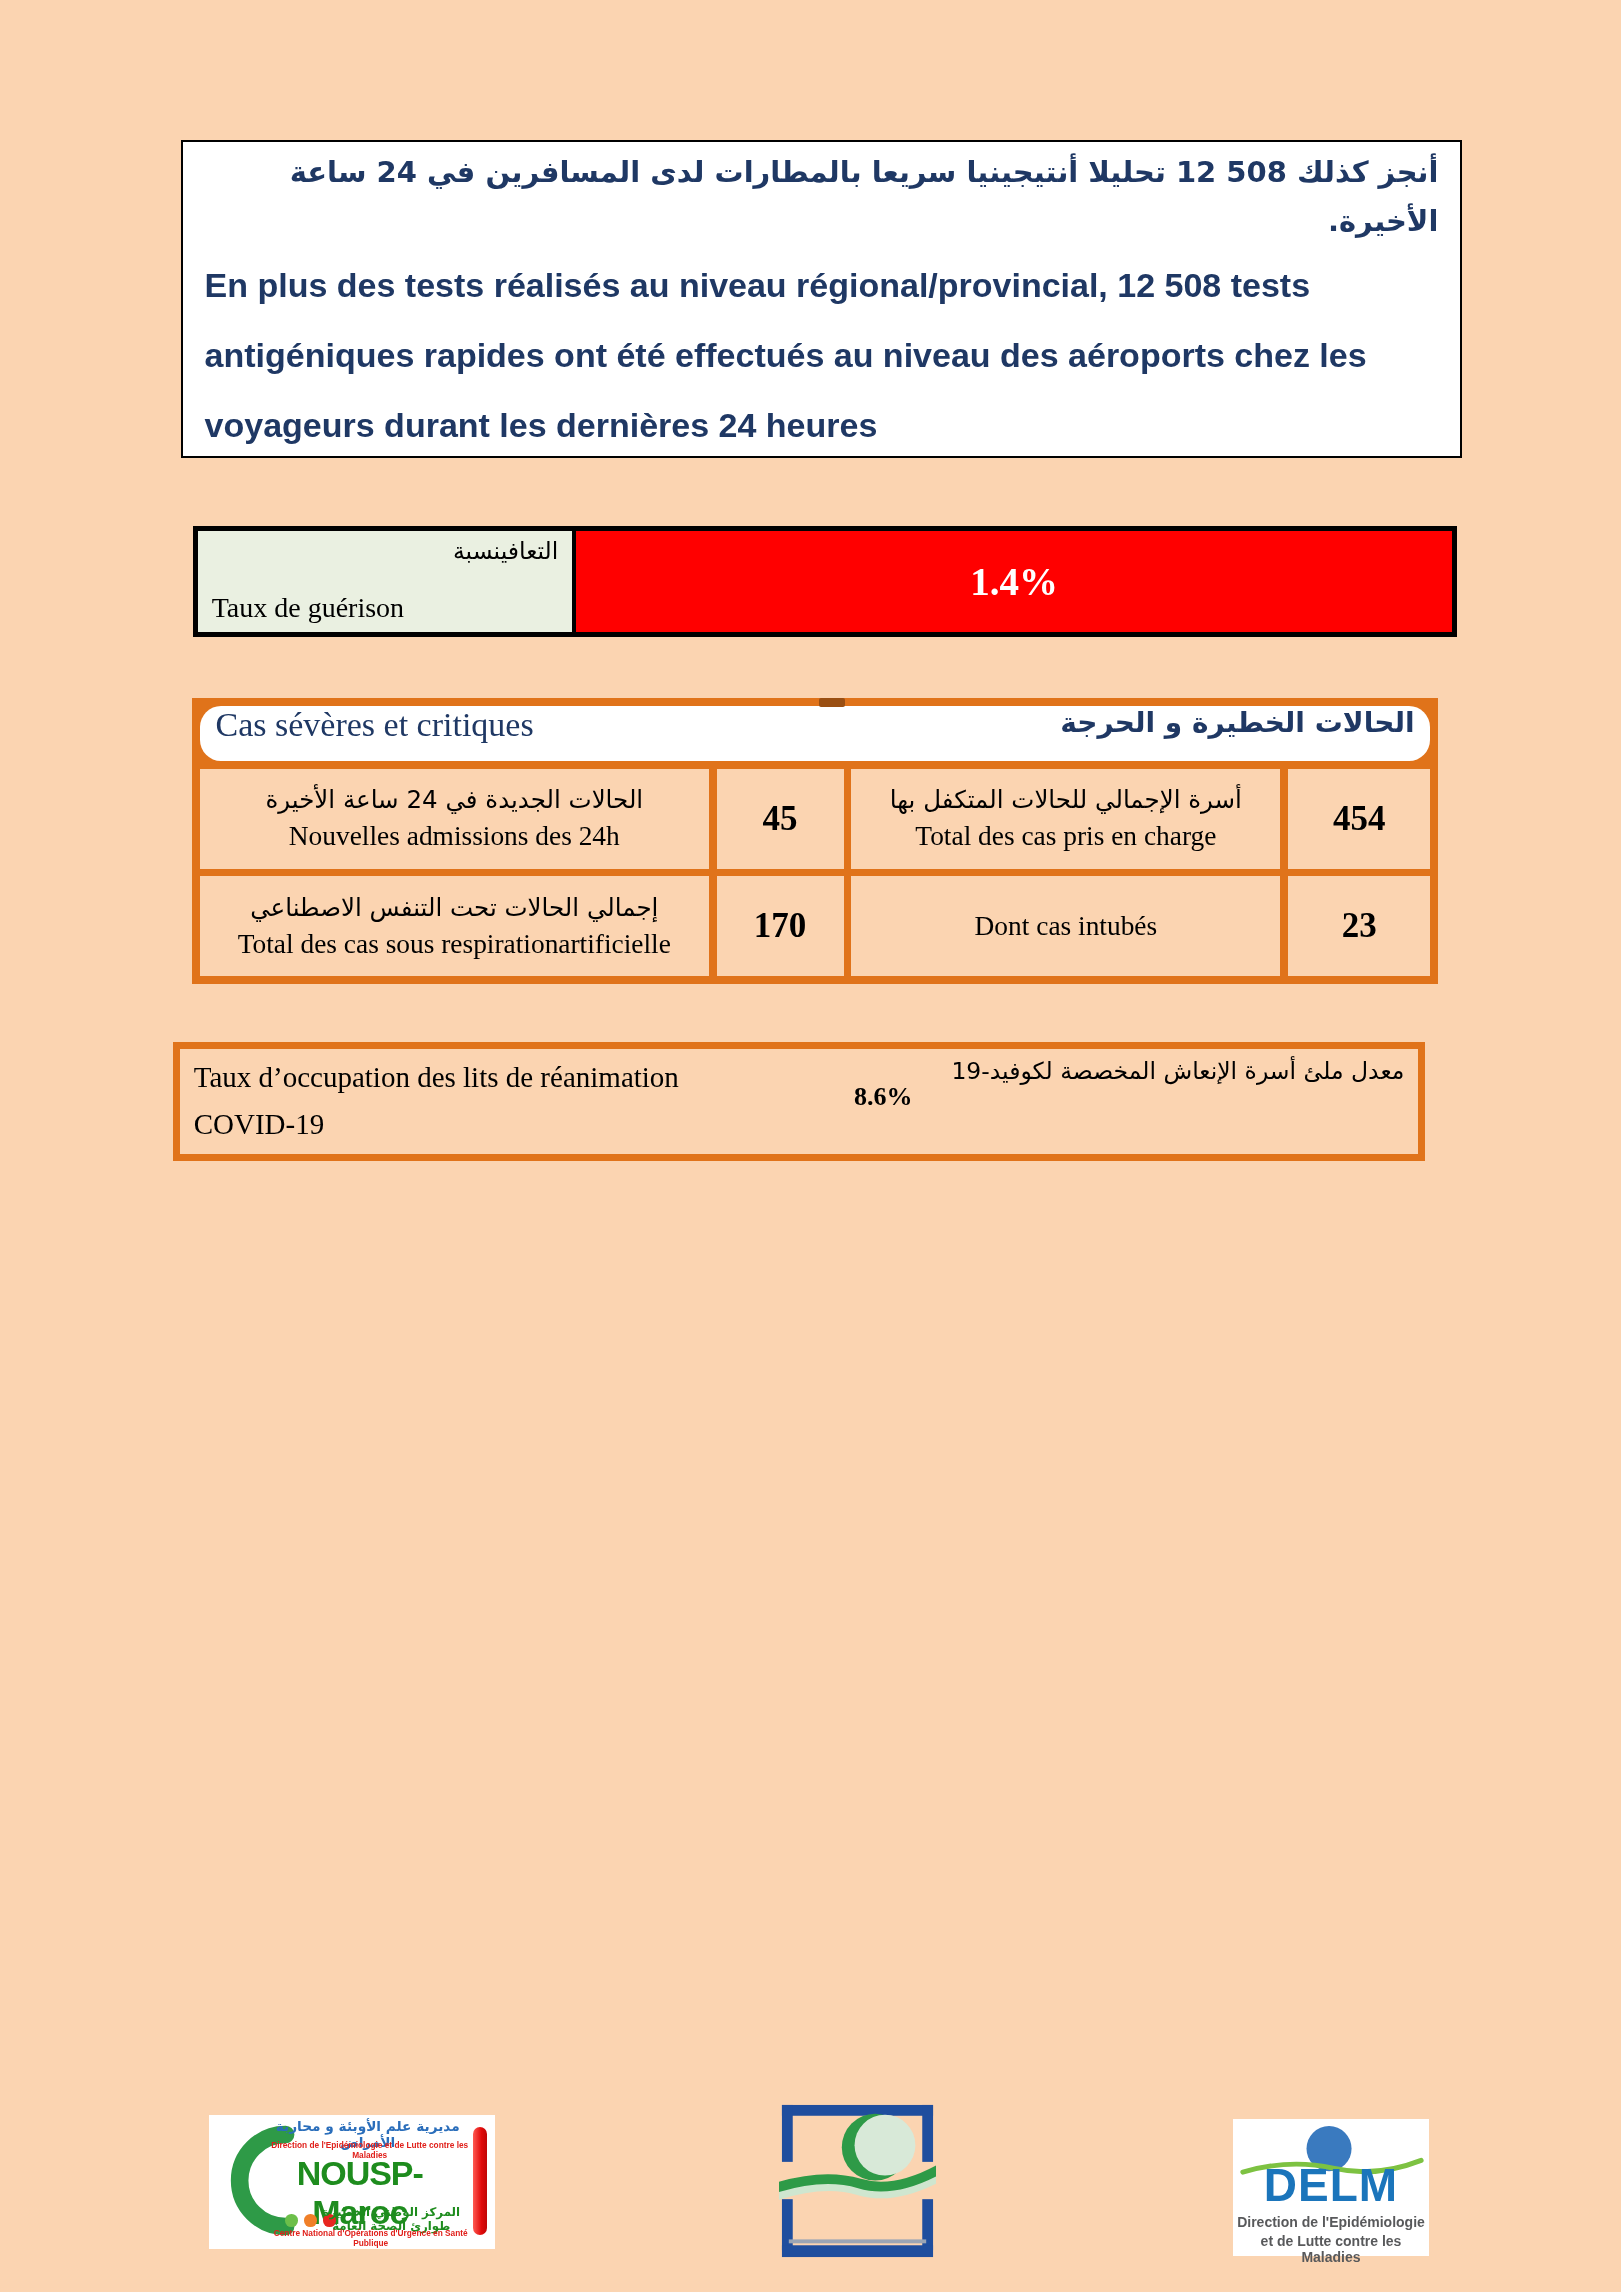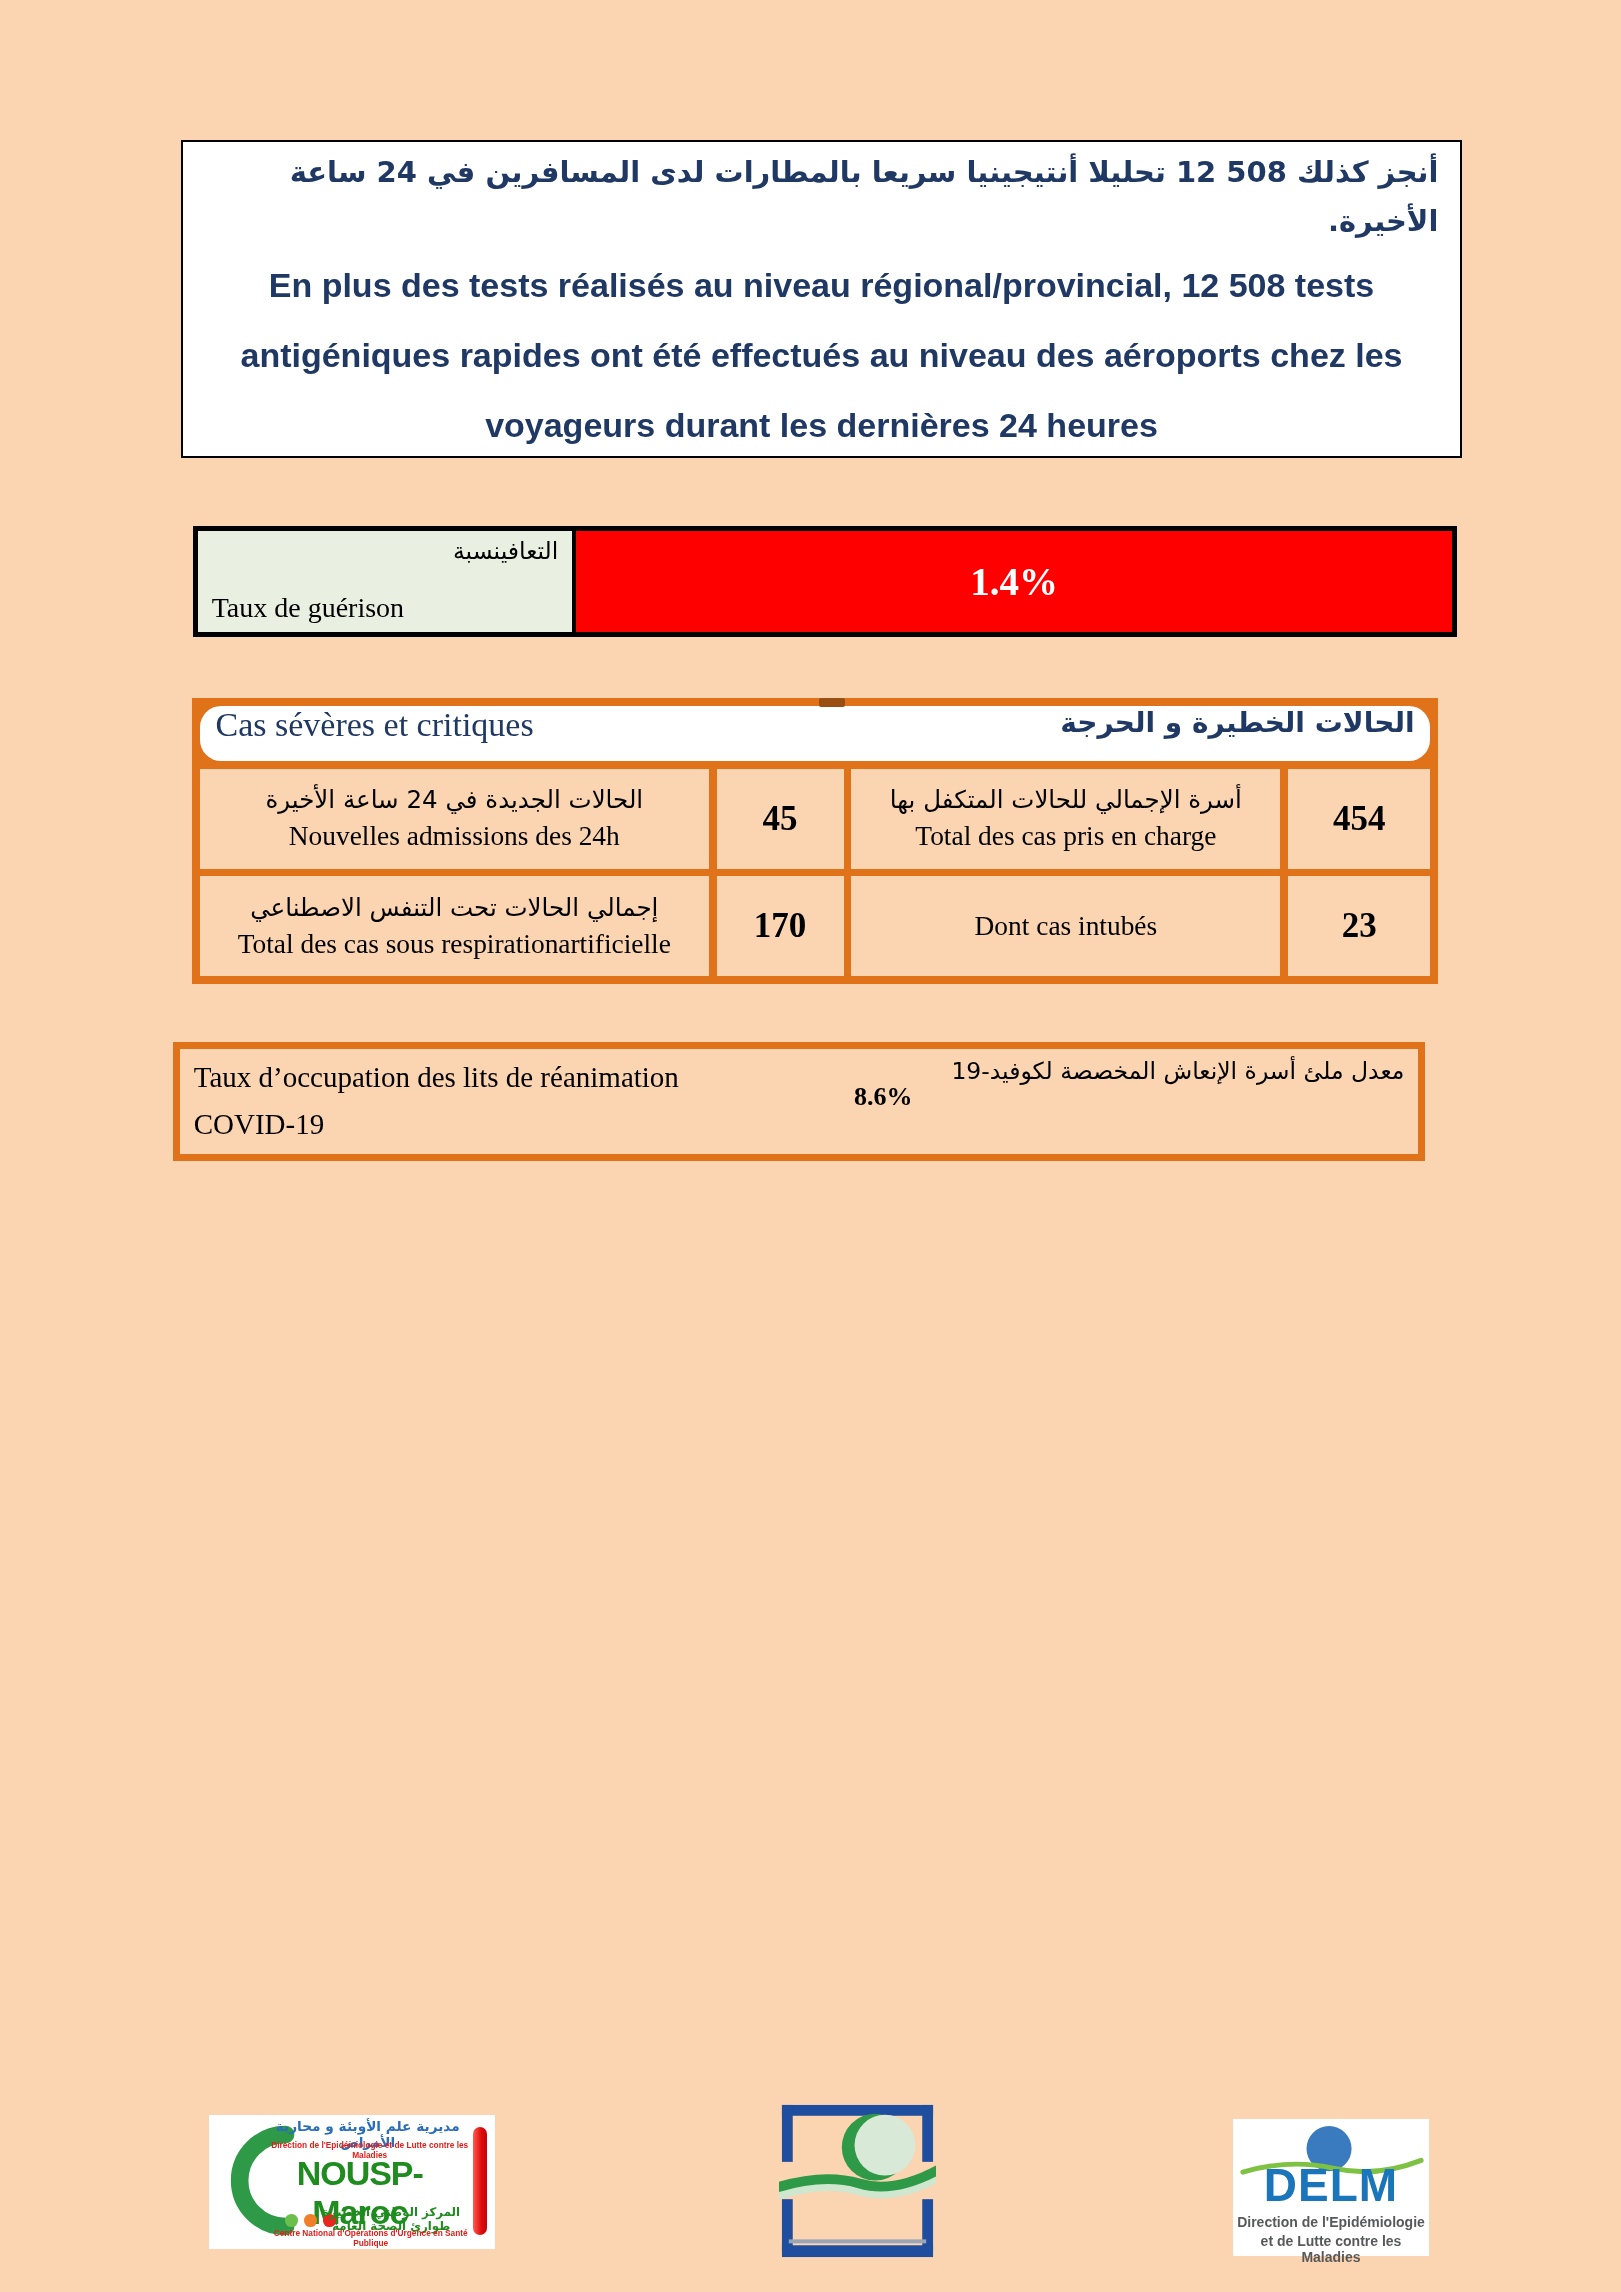--- a/index.html
+++ b/index.html
@@ -19,21 +19,21 @@
     left:181px;top:140px;width:1281px;height:318px;
     background:#ffffff;border:2.9px solid #000;
     box-sizing:border-box;padding:5.9px 21.6px 0 21.6px;overflow:hidden;
   }
   .top-box .title-ar{
     color:#1F3864;font-weight:bold;font-size:29px;line-height:49px;
     text-align:right;
   }
   .top-box .body-fr{
     color:#1F3864;font-weight:bold;font-size:34px;line-height:70px;
-    font-family:"Liberation Sans", sans-serif;margin-top:3.9px;text-align:center;
+    font-family:"Liberation Sans", sans-serif;margin-top:3.9px;text-align:left;
   }
 
   
   .rates{
     left:193px;top:526px;width:1264px;height:111px;
     border:5.9px solid #000;box-sizing:border-box;background:#000;
     display:flex;
   }
   .rates .cell{box-sizing:border-box;height:100%;}
   .rates .lbl{

